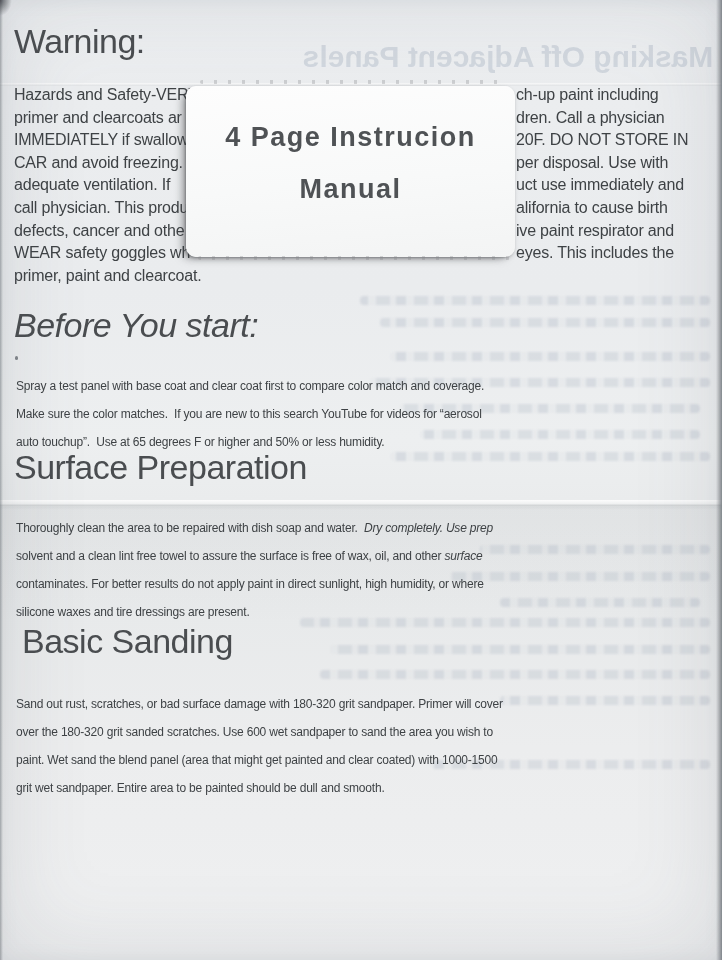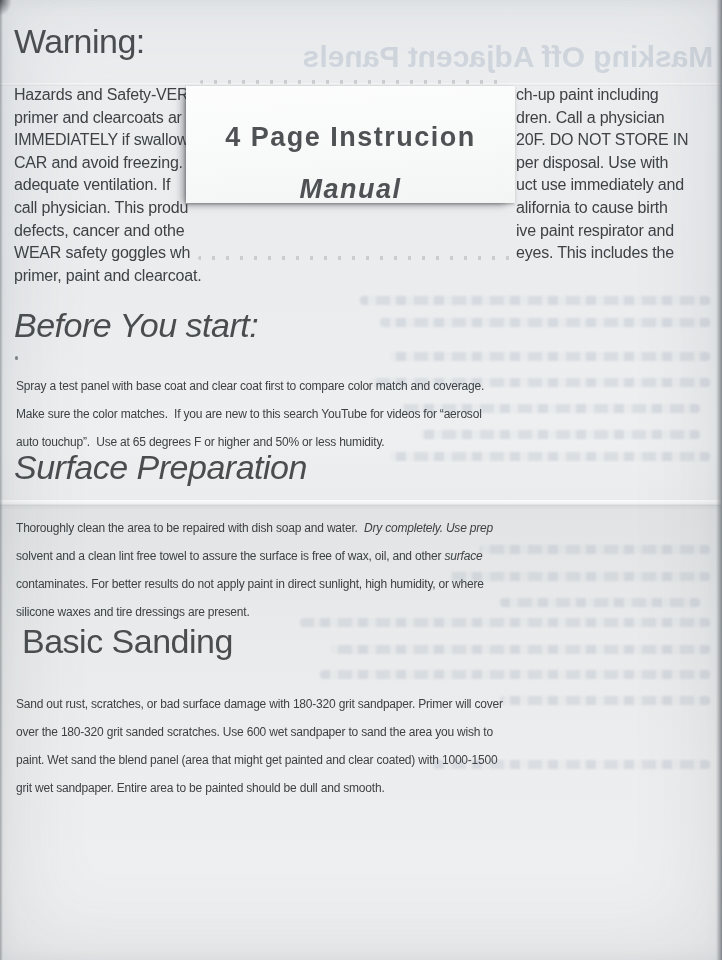--- a/index.html
+++ b/index.html
@@ -18,35 +18,34 @@
     color:var(--heading_ink,#4a4d50);white-space:pre;
   }
   
   .para{font-size:12px;line-height:28px;letter-spacing:-0.2px;white-space:pre;}
   .para-warn{font-size:16px;line-height:22.6px;letter-spacing:-0.2px;white-space:pre;}
   .tline{position:relative;white-space:pre;}
   .ital{font-style:italic;}
   .rcol{position:absolute;left:502px;top:0;}
   
   .sticker{
-    left:186px;top:86px;width:329px;height:117px;border-radius:0;
+    left:186px;top:86px;width:329px;height:171px;border-radius:10px;
     background:linear-gradient(175deg,#fdfdfd 0%,#f8f9f9 55%,#f3f4f4 100%);
     box-shadow:-6px 4px 8px -3px rgba(60,62,66,.55),
                -1px 1px 2px rgba(60,62,66,.28),
                0 2px 4px rgba(0,0,0,.12);
     text-align:center;z-index:30;
   }
   .sticker-title{
     margin-top:36px;font-size:27px;font-weight:700;letter-spacing:1.5px;
     color:var(--sticker_ink,#4f5255);
   }
   .sticker-sub{
     margin-top:21px;font-size:27px;font-weight:700;letter-spacing:1.5px;
     color:var(--sticker_ink,#4f5255);
-    font-style:italic;
   }
   .perf{
     height:4px;border-radius:2px;z-index:31;opacity:.8;
     background:repeating-linear-gradient(90deg,
       rgba(130,132,136,.38) 0 3px, rgba(255,255,255,0) 3px 14px);
   }
   
   .bleed-head{
     left:300px;top:40px;width:416px;text-align:center;
     font-size:30px;font-weight:600;color:var(--bleed_ink,#aeb8c6);
@@ -101,21 +100,21 @@
 <div class="bstrip" style="left:500px;top:696px;width:210px;"></div>
 <div class="bstrip" style="left:430px;top:760px;width:280px;"></div>
 
 <div class="abs shade-below"></div>
 <div class="abs edgeline"></div>
 <div class="abs crease"></div>
 <div class="abs stray-dot"></div>
 
 <div class="abs h1 txt" style="left:14px;top:22px;">Warning:</div>
 <div class="abs h1 txt" style="left:14px;top:306px;font-style:italic;">Before You start:</div>
-<div class="abs h1 txt" style="left:14px;top:448px;font-style:italic;">Surface Preparation</div>
+<div class="abs h1 txt" style="left:14px;top:448px;">Surface Preparation</div>
 <div class="abs h1 txt" style="left:22px;top:622px;">Basic Sanding</div>
 
 <div class="abs para-warn txt" style="left:14px;top:84px;width:700px;"><div class="tline"><span>Hazards and Safety-VERY</span><span class="rcol">ch-up paint including</span></div><div class="tline"><span>primer and clearcoats ar</span><span class="rcol">dren. Call a physician</span></div><div class="tline"><span>IMMEDIATELY if swallow</span><span class="rcol">20F. DO NOT STORE IN</span></div><div class="tline"><span>CAR and avoid freezing.</span><span class="rcol">per disposal. Use with</span></div><div class="tline"><span>adequate ventilation. If</span><span class="rcol">uct use immediately and</span></div><div class="tline"><span>call physician. This produ</span><span class="rcol">alifornia to cause birth</span></div><div class="tline"><span>defects, cancer and othe</span><span class="rcol">ive paint respirator and</span></div><div class="tline"><span>WEAR safety goggles wh</span><span class="rcol">eyes. This includes the</span></div><div class="tline"><span>primer, paint and clearcoat.</span></div></div>
 
 <div class="abs sticker">
   <div class="sticker-title">4 Page Instrucion</div>
   <div class="sticker-sub">Manual</div>
 </div>
 <div class="abs perf" style="left:200px;top:80px;width:306px;"></div>
 <div class="abs perf" style="left:198px;top:256px;width:312px;"></div>

